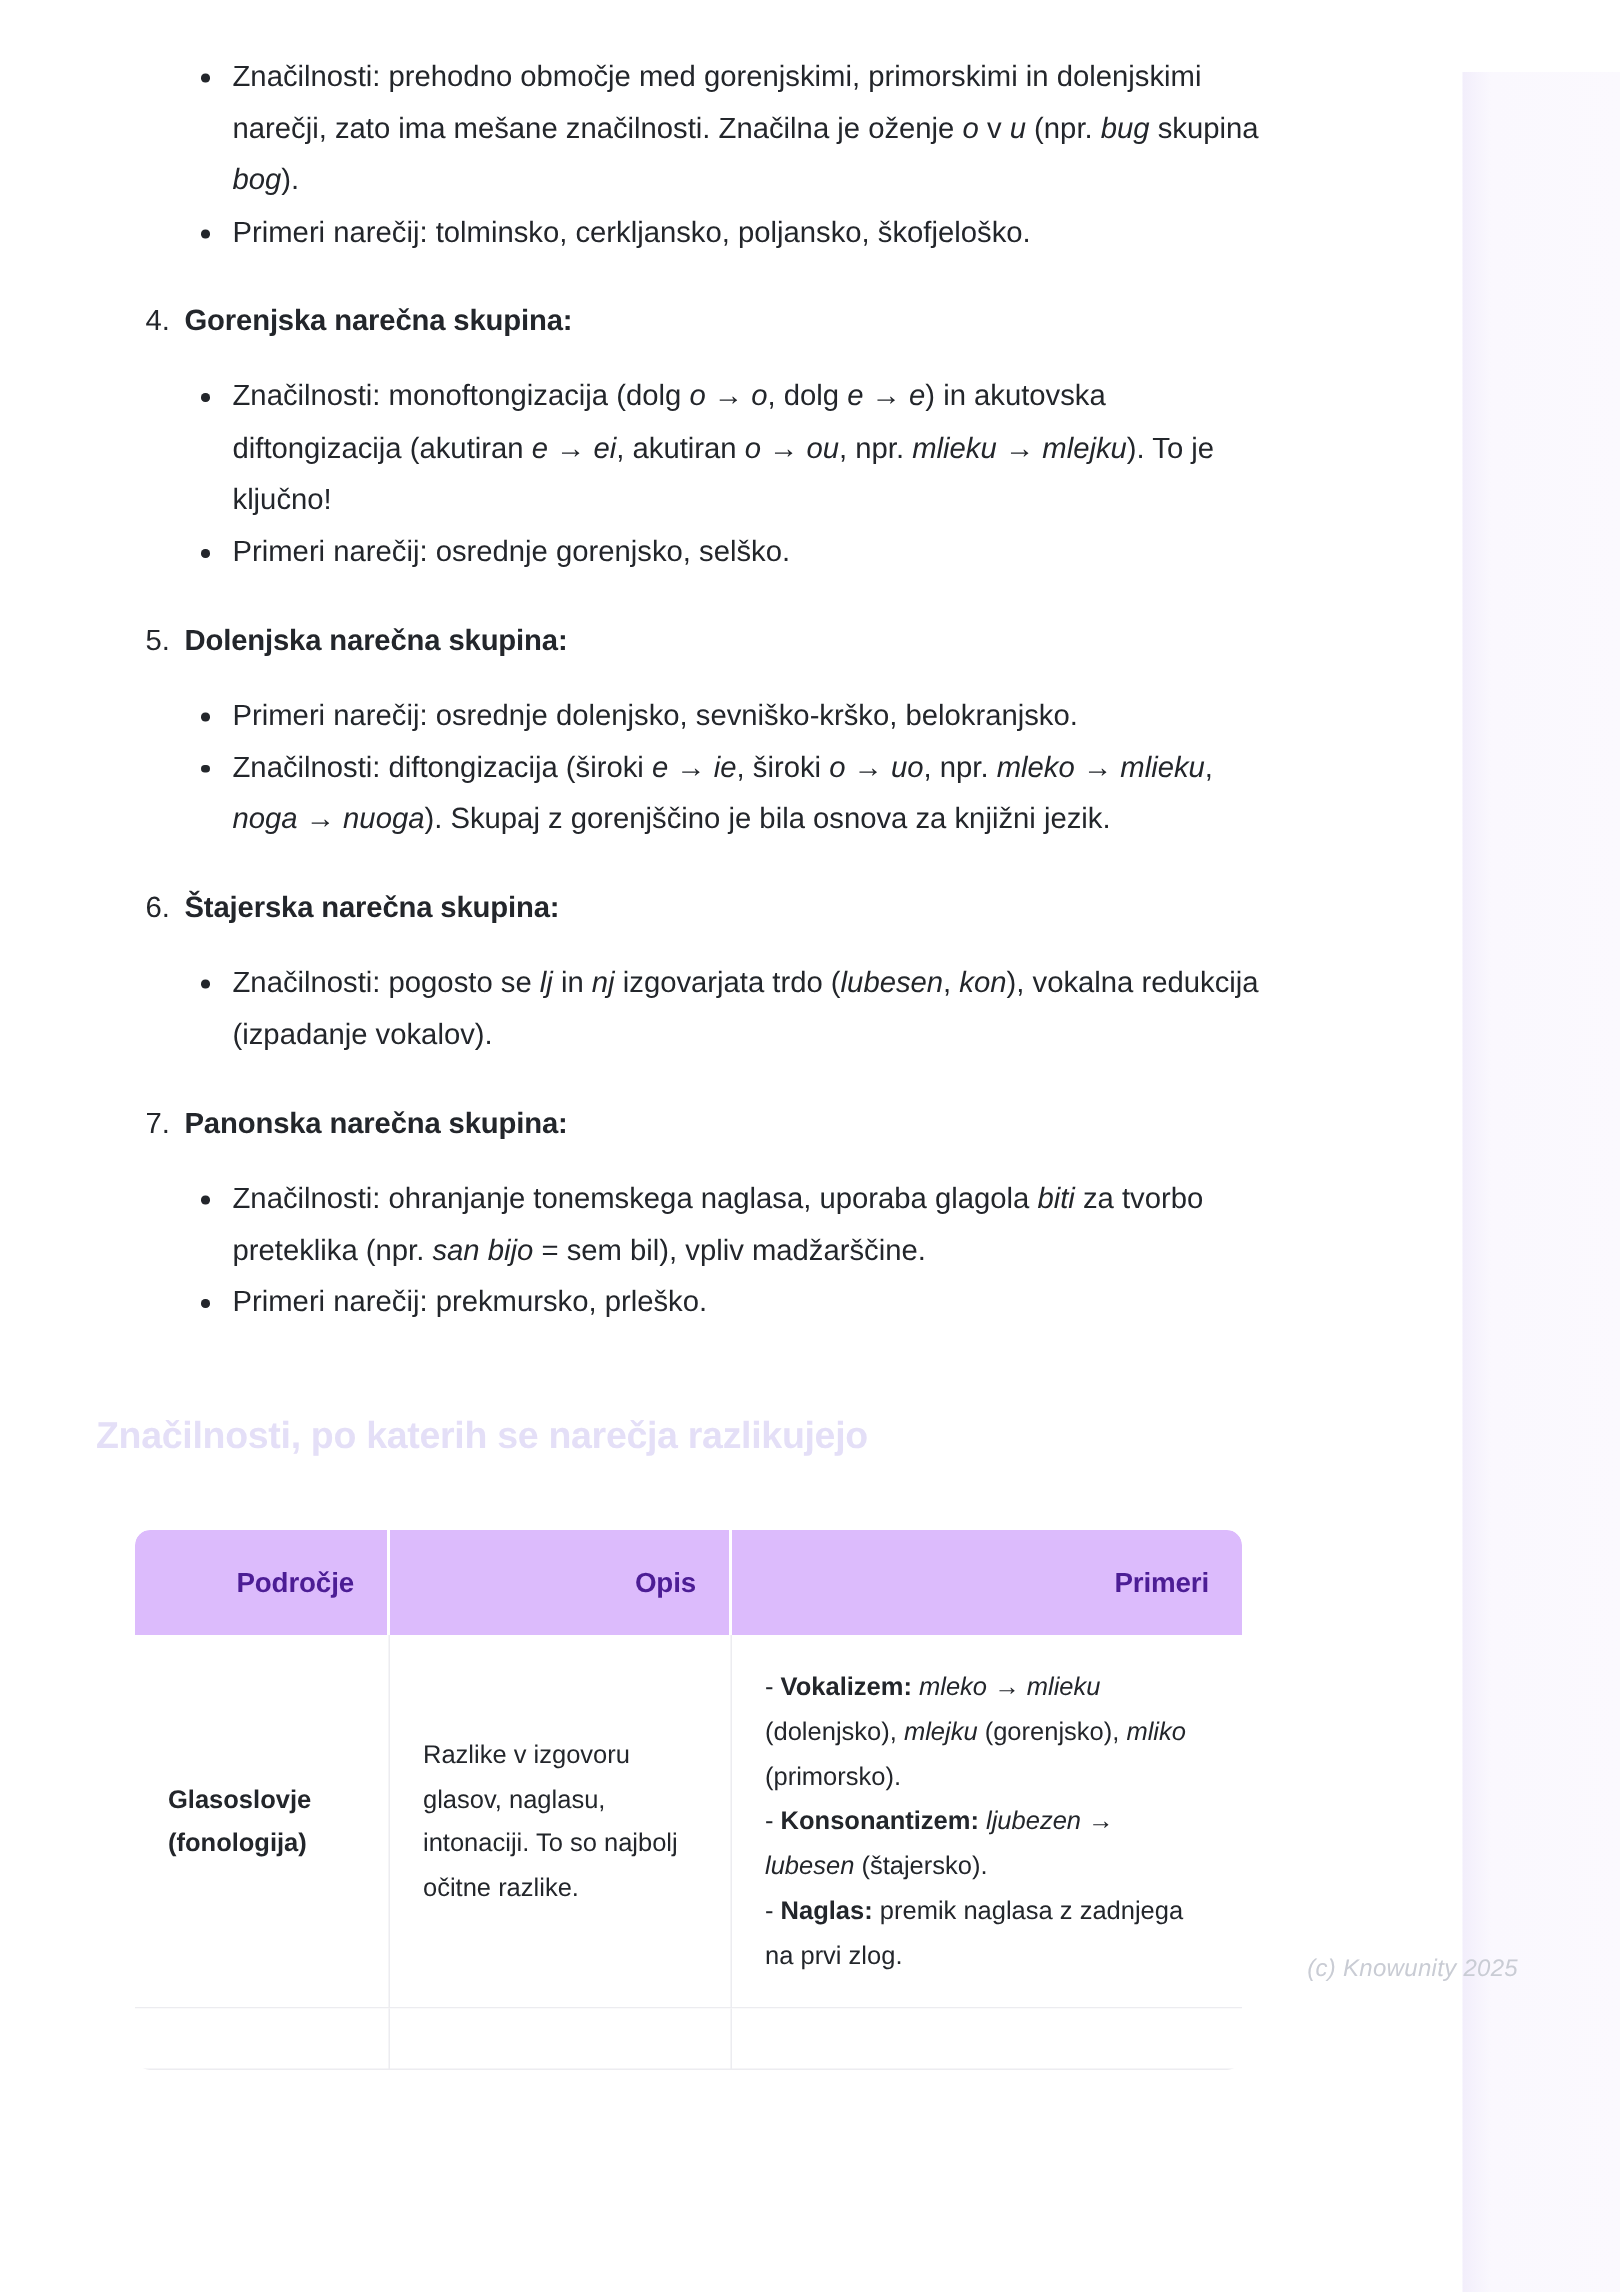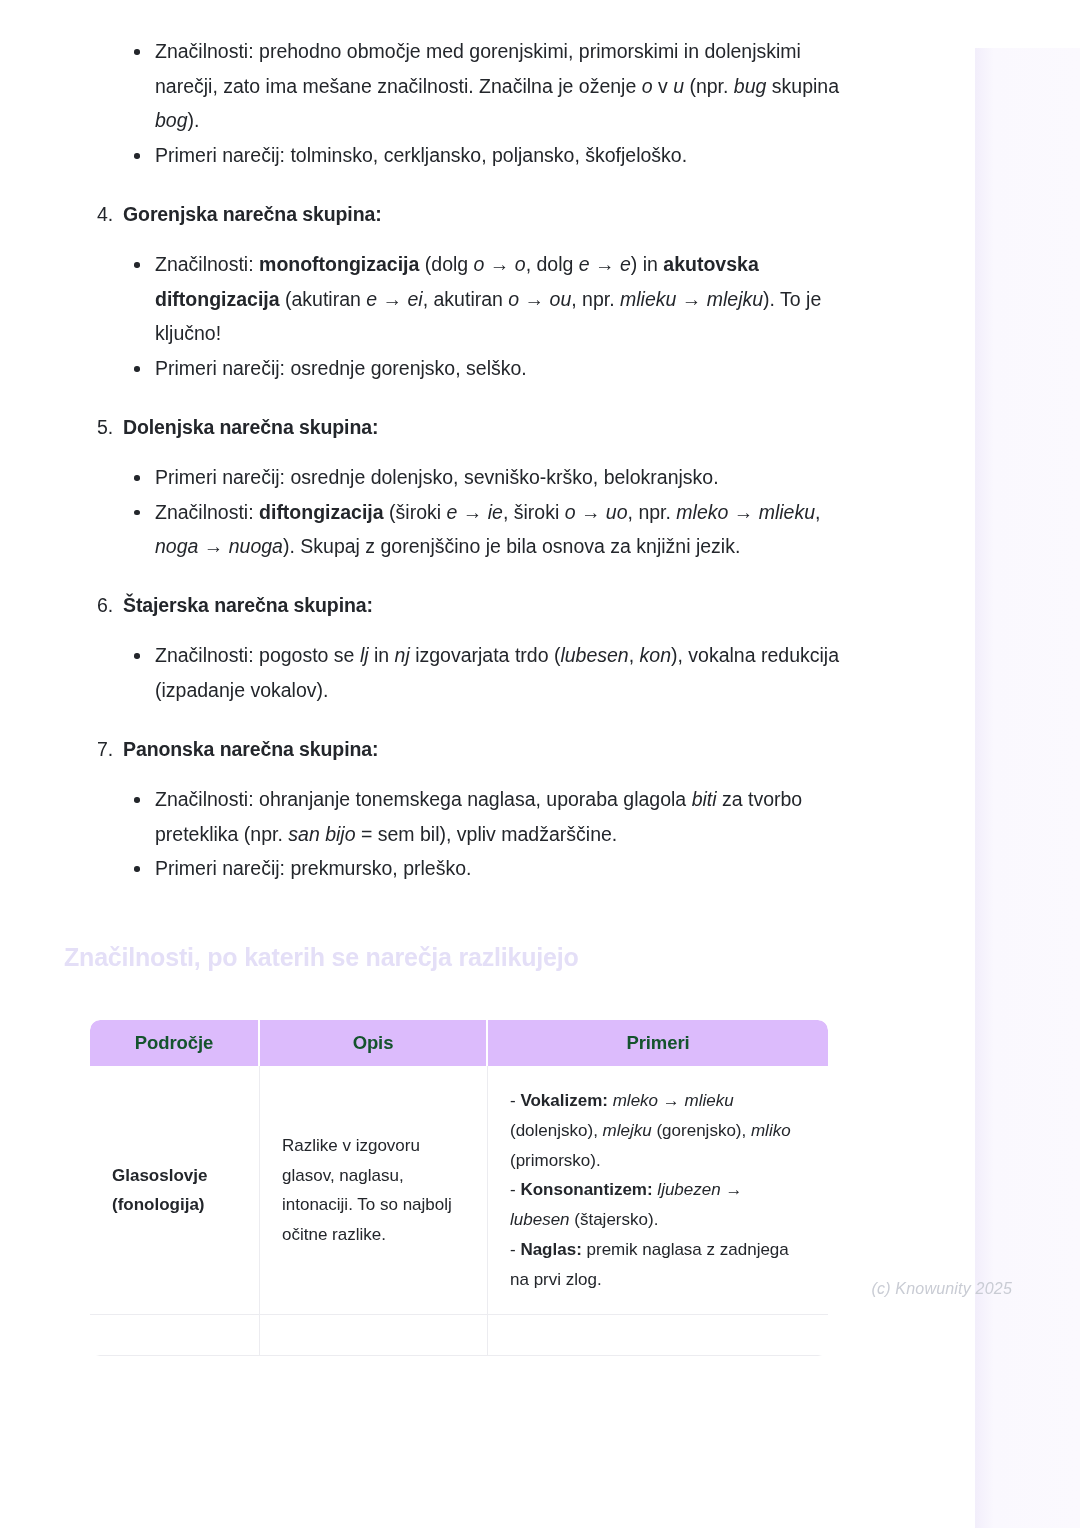--- a/index.html
+++ b/index.html
@@ -78,21 +78,21 @@
   .bullet-item::before {
     content: "";
     position: absolute;
     left: 134px;
     top: 15px;
     width: 5.5px;
     height: 5.5px;
     border-radius: 50%;
     background: #23262b;
   }
-  .bullet-item b { font-weight: 700; margin-top: 48px; }
+  .bullet-item b { font-weight: 400; margin-top: 48px; }
   .bullet-item i { font-style: italic; }
 
   .gap-sm { height: 18px; }
   .gap-md { height: 26px; }
   .gap-lg { height: 34px; }
 
   
   .section-heading {
     padding-left: 64px;
     font-size: 25px;
@@ -111,25 +111,25 @@
     border-collapse: separate;
     border-spacing: 0;
     width: 738px;
     table-layout: fixed;
     border-radius: 10px;
     overflow: hidden;
     font-size: 17px;
   }
   table.facts thead th {
     background: #dcbbfc;
-    color: #14532d;
+    color: #4c1d95;
     font-weight: 700;
     font-size: 18.5px;
-    text-align: center;
-    padding: 12px 22px;
+    text-align: right;
+    padding: 24px 22px;
     border-right: 2px solid #ffffff;
     letter-spacing: -0.1px;
   }
   table.facts thead th:last-child { border-right: none; }
   table.facts thead th:first-child { border-top-left-radius: 10px; }
   table.facts thead th:last-child  { border-top-right-radius: 10px; }
 
   table.facts tbody td {
     background: #ffffff;
     vertical-align: middle;

